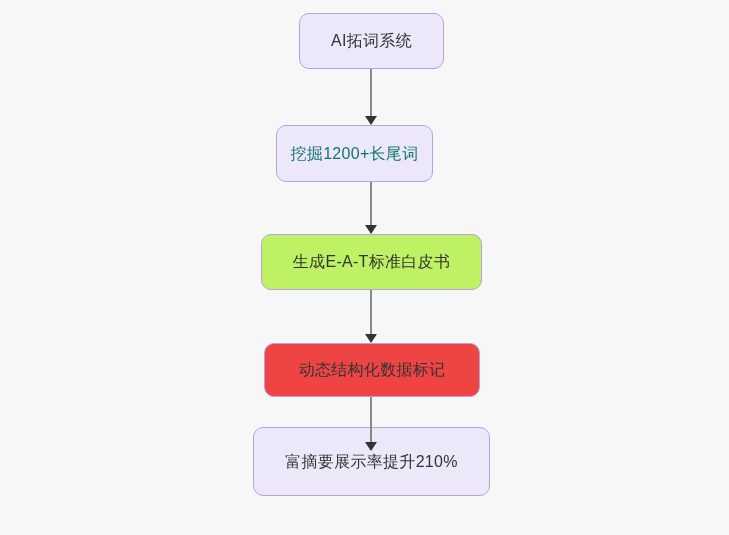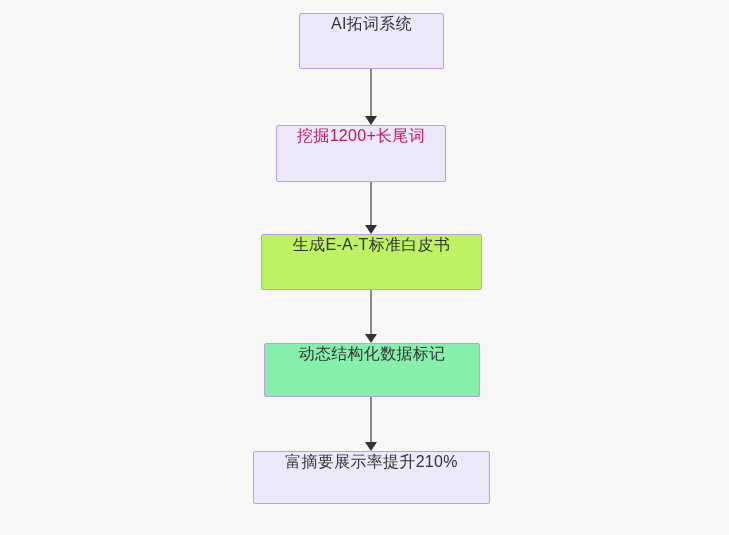--- a/index.html
+++ b/index.html
@@ -17,23 +17,23 @@
     position: relative;
     width: 729px;
     height: 535px;
     background: #f7f7f7;
   }
   .node {
     position: absolute;
     box-sizing: border-box;
     background: #ece8fa;
     border: 1.6px solid #b9a0dd;
-    border-radius: 2px;
+    border-radius: 10px;
     display: flex;
-    align-items: flex-start;
+    align-items: center;
     justify-content: center;
     color: #333333;
     font-size: 16px;
     line-height: 1.2;
     letter-spacing: 0.3px;
     white-space: nowrap;
     user-select: none;
   }
   .node-label {
     display: block;
@@ -62,33 +62,33 @@
 </style>
 </head>
 <body>
 
 <div id="flow-canvas" style="background: rgb(247, 247, 247);">
 
   <div class="node" id="node-1" style="left: 299px; top: 13px; width: 145px; height: 56px; background: rgb(236, 232, 250); border-color: rgb(185, 160, 221); color: rgb(51, 51, 51);">
     <span class="node-label">AI拓词系统</span>
   </div>
 
-  <div class="node" id="node-2" style="left: 276px; top: 125px; width: 170px; height: 57px; background: rgb(236, 232, 250); border-color: rgb(185, 160, 221); color: #be185d;">
+  <div class="node" id="node-2" style="left: 276px; top: 125px; width: 157px; height: 57px; background: rgb(236, 232, 250); border-color: rgb(185, 160, 221); color: #0f766e;">
     <span class="node-label">挖掘1200+长尾词</span>
   </div>
 
   <div class="node" id="node-3" style="left: 261px; top: 234px; width: 221px; height: 56px; background: #bef264; border-color: rgb(185, 160, 221); color: rgb(51, 51, 51);">
     <span class="node-label">生成E-A-T标准白皮书</span>
   </div>
 
-  <div class="node" id="node-4" style="left: 264px; top: 343px; width: 216px; height: 54px; background: #86efac; border-color: rgb(185, 160, 221); color: rgb(51, 51, 51);">
+  <div class="node" id="node-4" style="left: 264px; top: 343px; width: 216px; height: 54px; background: #ef4444; border-color: rgb(185, 160, 221); color: rgb(51, 51, 51);">
     <span class="node-label">动态结构化数据标记</span>
   </div>
 
-  <div class="node" id="node-5" style="left: 253px; top: 451px; width: 237px; height: 53px; background: rgb(236, 232, 250); border-color: rgb(185, 160, 221); color: rgb(51, 51, 51);">
+  <div class="node" id="node-5" style="left: 253px; top: 427px; width: 237px; height: 69px; background: rgb(236, 232, 250); border-color: rgb(185, 160, 221); color: rgb(51, 51, 51);">
     <span class="node-label">富摘要展示率提升210%</span>
   </div>
 
   <div class="connector" id="connector-1" style="left: 358px; top: 69px; height: 56px;">
     <div class="conn-line" style="background: rgb(136, 136, 136);"></div>
     <div class="conn-head" style="border-top-color: rgb(51, 51, 51);"></div>
   </div>
 
   <div class="connector" id="connector-2" style="left: 358px; top: 182px; height: 52px;">
     <div class="conn-line" style="background: rgb(136, 136, 136);"></div>

